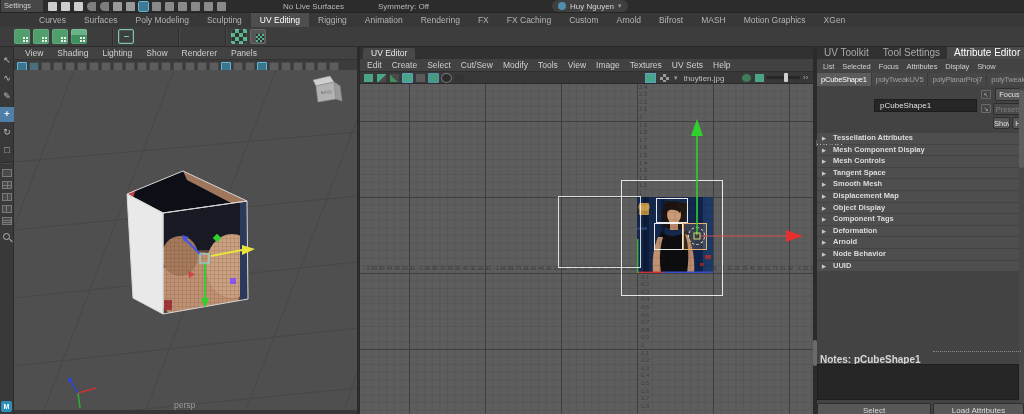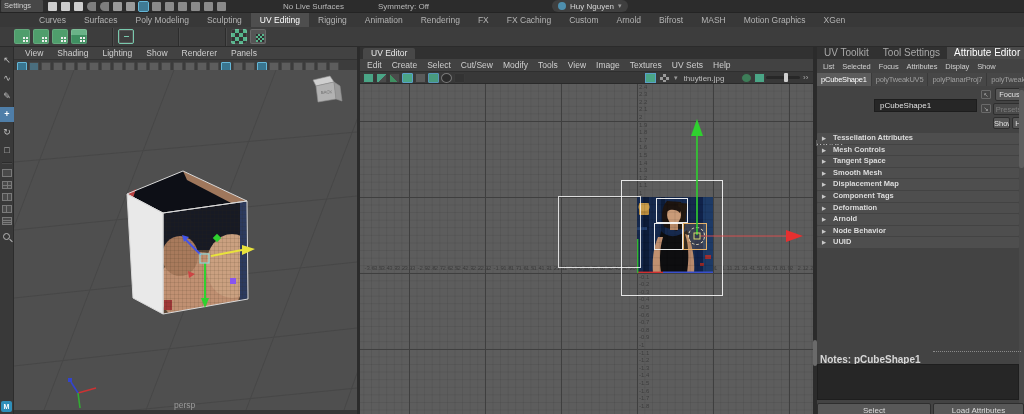--- a/index.html
+++ b/index.html
@@ -602,24 +602,26 @@
   <div class="ae-btn dim" style="left:993px;top:103px;width:31px;height:12px;line-height:11px;">Presets</div>
   <div class="ae-btn" style="left:993px;top:117px;width:17px;height:12px;line-height:11px;">Show</div>
   <div class="ae-btn" style="left:1012px;top:117px;width:12px;height:12px;line-height:11px;">H</div>
 
   <span class="abs" id="mesh-label">mesh:</span>
   <div class="abs" id="mesh-field">pCubeShape1</div>
 
   <div class="abs" id="ae-sections">
 
   <div class="ae-section" data-icon="Tessellation Attributes">Tessellation Attributes</div>
+      <div class="ae-section" data-icon="Mesh Component Display">Mesh Component Display</div>
       <div class="ae-section" data-icon="Mesh Controls">Mesh Controls</div>
       <div class="ae-section" data-icon="Tangent Space">Tangent Space</div>
       <div class="ae-section" data-icon="Smooth Mesh">Smooth Mesh</div>
       <div class="ae-section" data-icon="Displacement Map">Displacement Map</div>
+      <div class="ae-section" data-icon="Object Display">Object Display</div>
       <div class="ae-section" data-icon="Component Tags">Component Tags</div>
       <div class="ae-section" data-icon="Deformation">Deformation</div>
       <div class="ae-section" data-icon="Arnold">Arnold</div>
       <div class="ae-section" data-icon="Node Behavior">Node Behavior</div>
       <div class="ae-section" data-icon="UUID">UUID</div>
     </div>
 
   <div class="abs" id="ae-scroll"></div>
   <div class="abs" id="ae-scroll-handle"></div>
 

